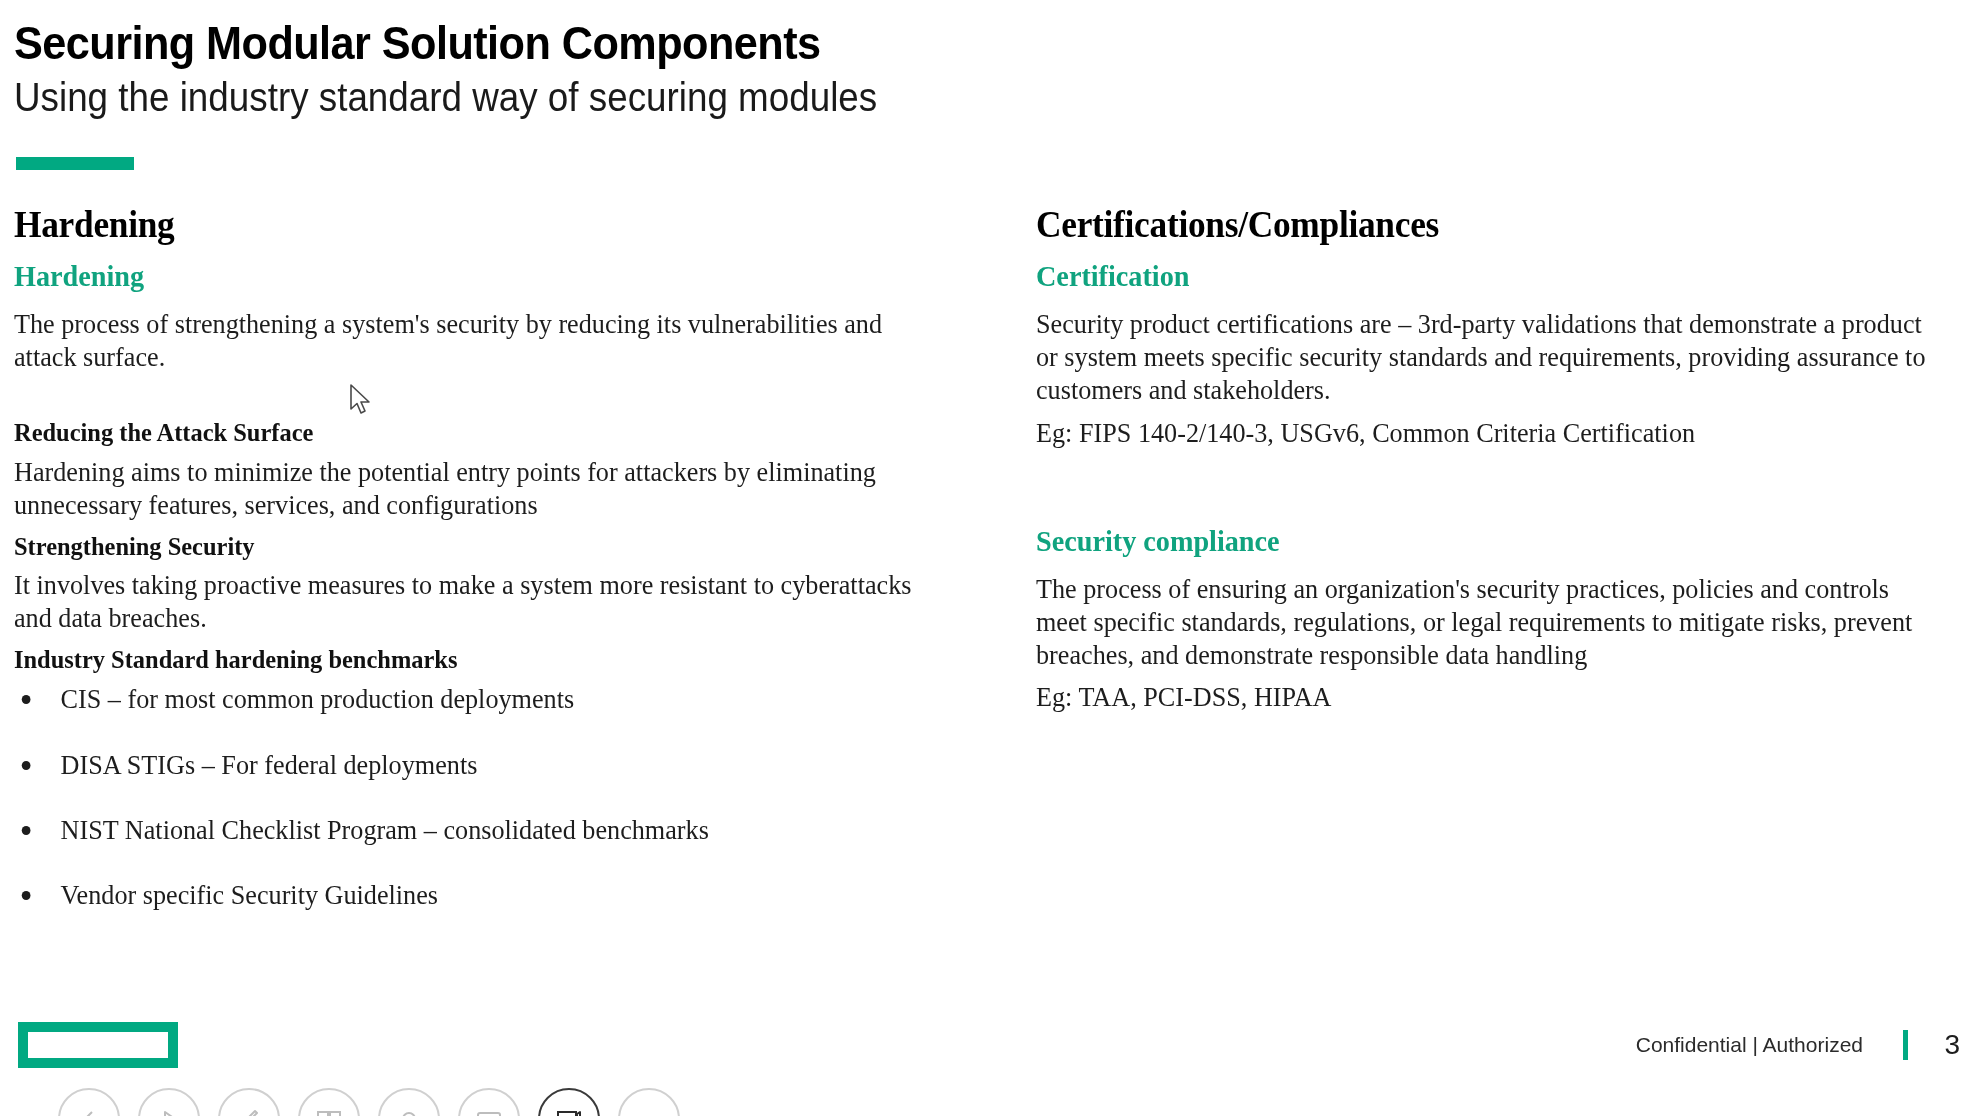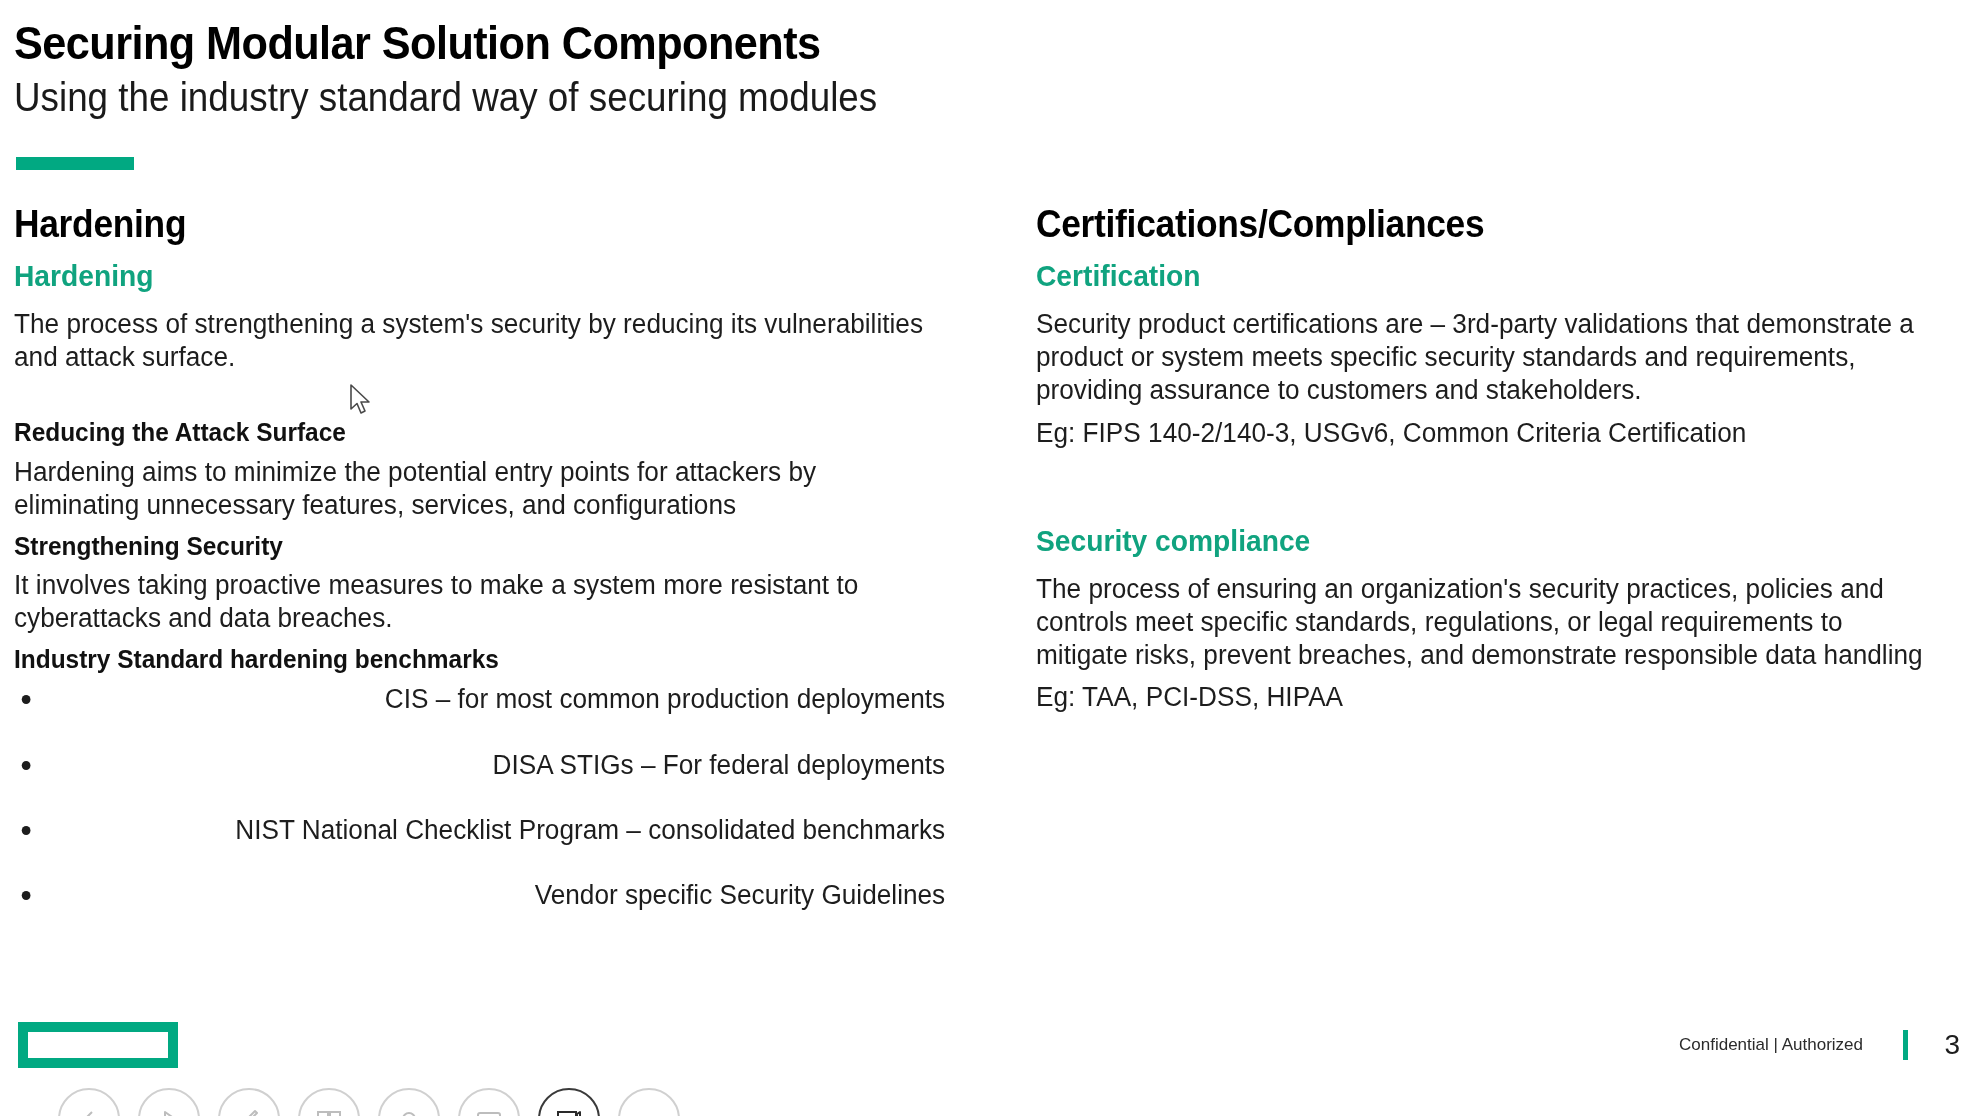--- a/index.html
+++ b/index.html
@@ -63,20 +63,21 @@
   .columns {
     position: absolute;
     left: 0;
     top: 205px;
     width: 1980px;
     height: 820px;
   }
   .col {
     position: absolute;
     top: 0;
+    font-family: Liberation Serif, serif;
   }
   .col-left  { left: 14px;   width: 960px; }
   .col-right { left: 1036px; width: 925px; }
 
   .col-heading {
     font-size: 38px;
     font-weight: 700;
     color: #000000;
     letter-spacing: -0.3px;
     line-height: 1.05;
@@ -116,21 +117,20 @@
   .body-text.eg    { margin-bottom: 0; }
 
   .spacer-lg { height: 48px; }
   .spacer-md { height: 26px; }
 
   
   .bullets {
     list-style: none;
     margin: 2px 0 0 0;
     padding: 0;
-    text-align: right;
   }
   .bullets li {
     position: relative;
     padding-left: 48px;
     font-size: 27px;
     line-height: 1.2;
     color: #1d1d1d;
     margin-bottom: 33px;
     transform: scaleX(0.97);
     transform-origin: left top;
@@ -159,21 +159,21 @@
   }
   .footer-right {
     position: absolute;
     right: 20px;
     bottom: 55px;
     display: flex;
     align-items: center;
     gap: 0;
   }
   .footer-confidential {
-    font-size: 17px;
+    font-size: 21px;
     color: #2b2b2b;
     white-space: nowrap;
   }
   .footer-sep {
     width: 5px;
     height: 30px;
     background: #01A982;
     margin: 0 30px 0 40px;
   }
   .footer-page {

